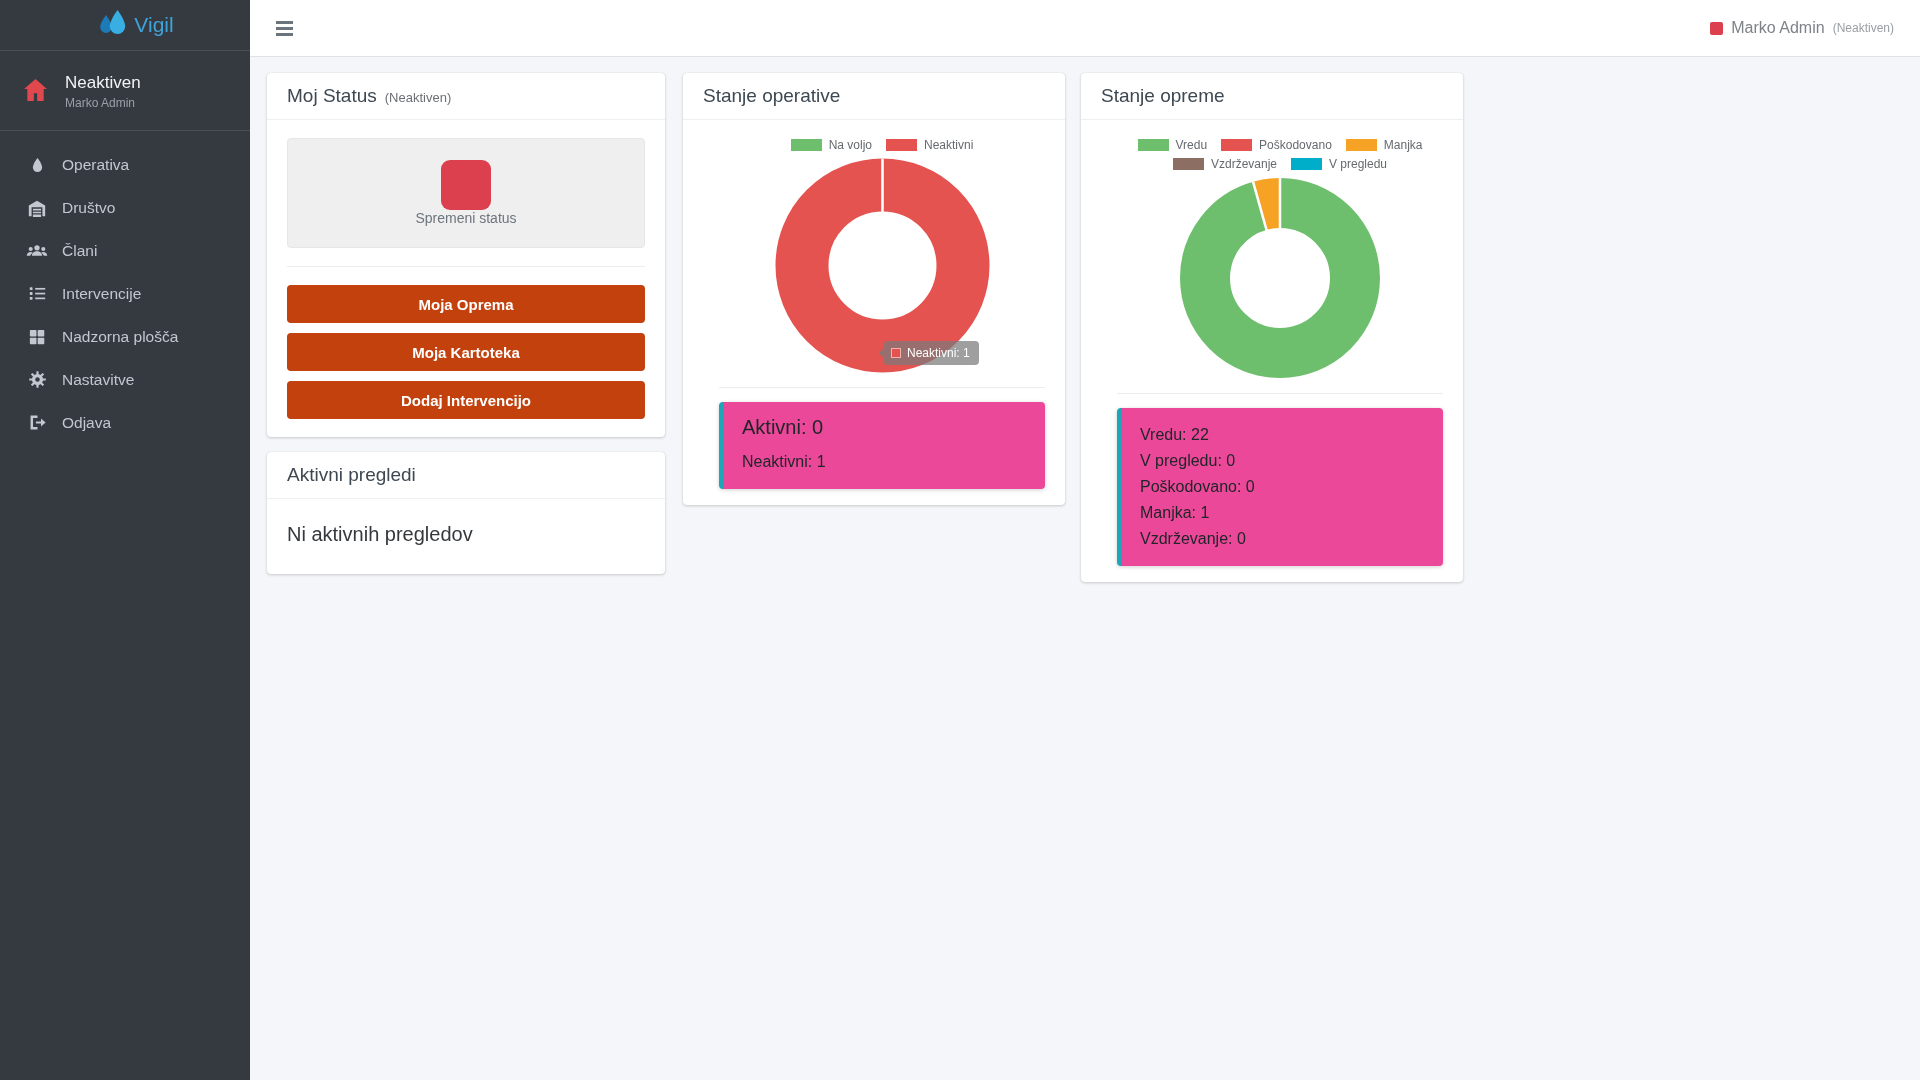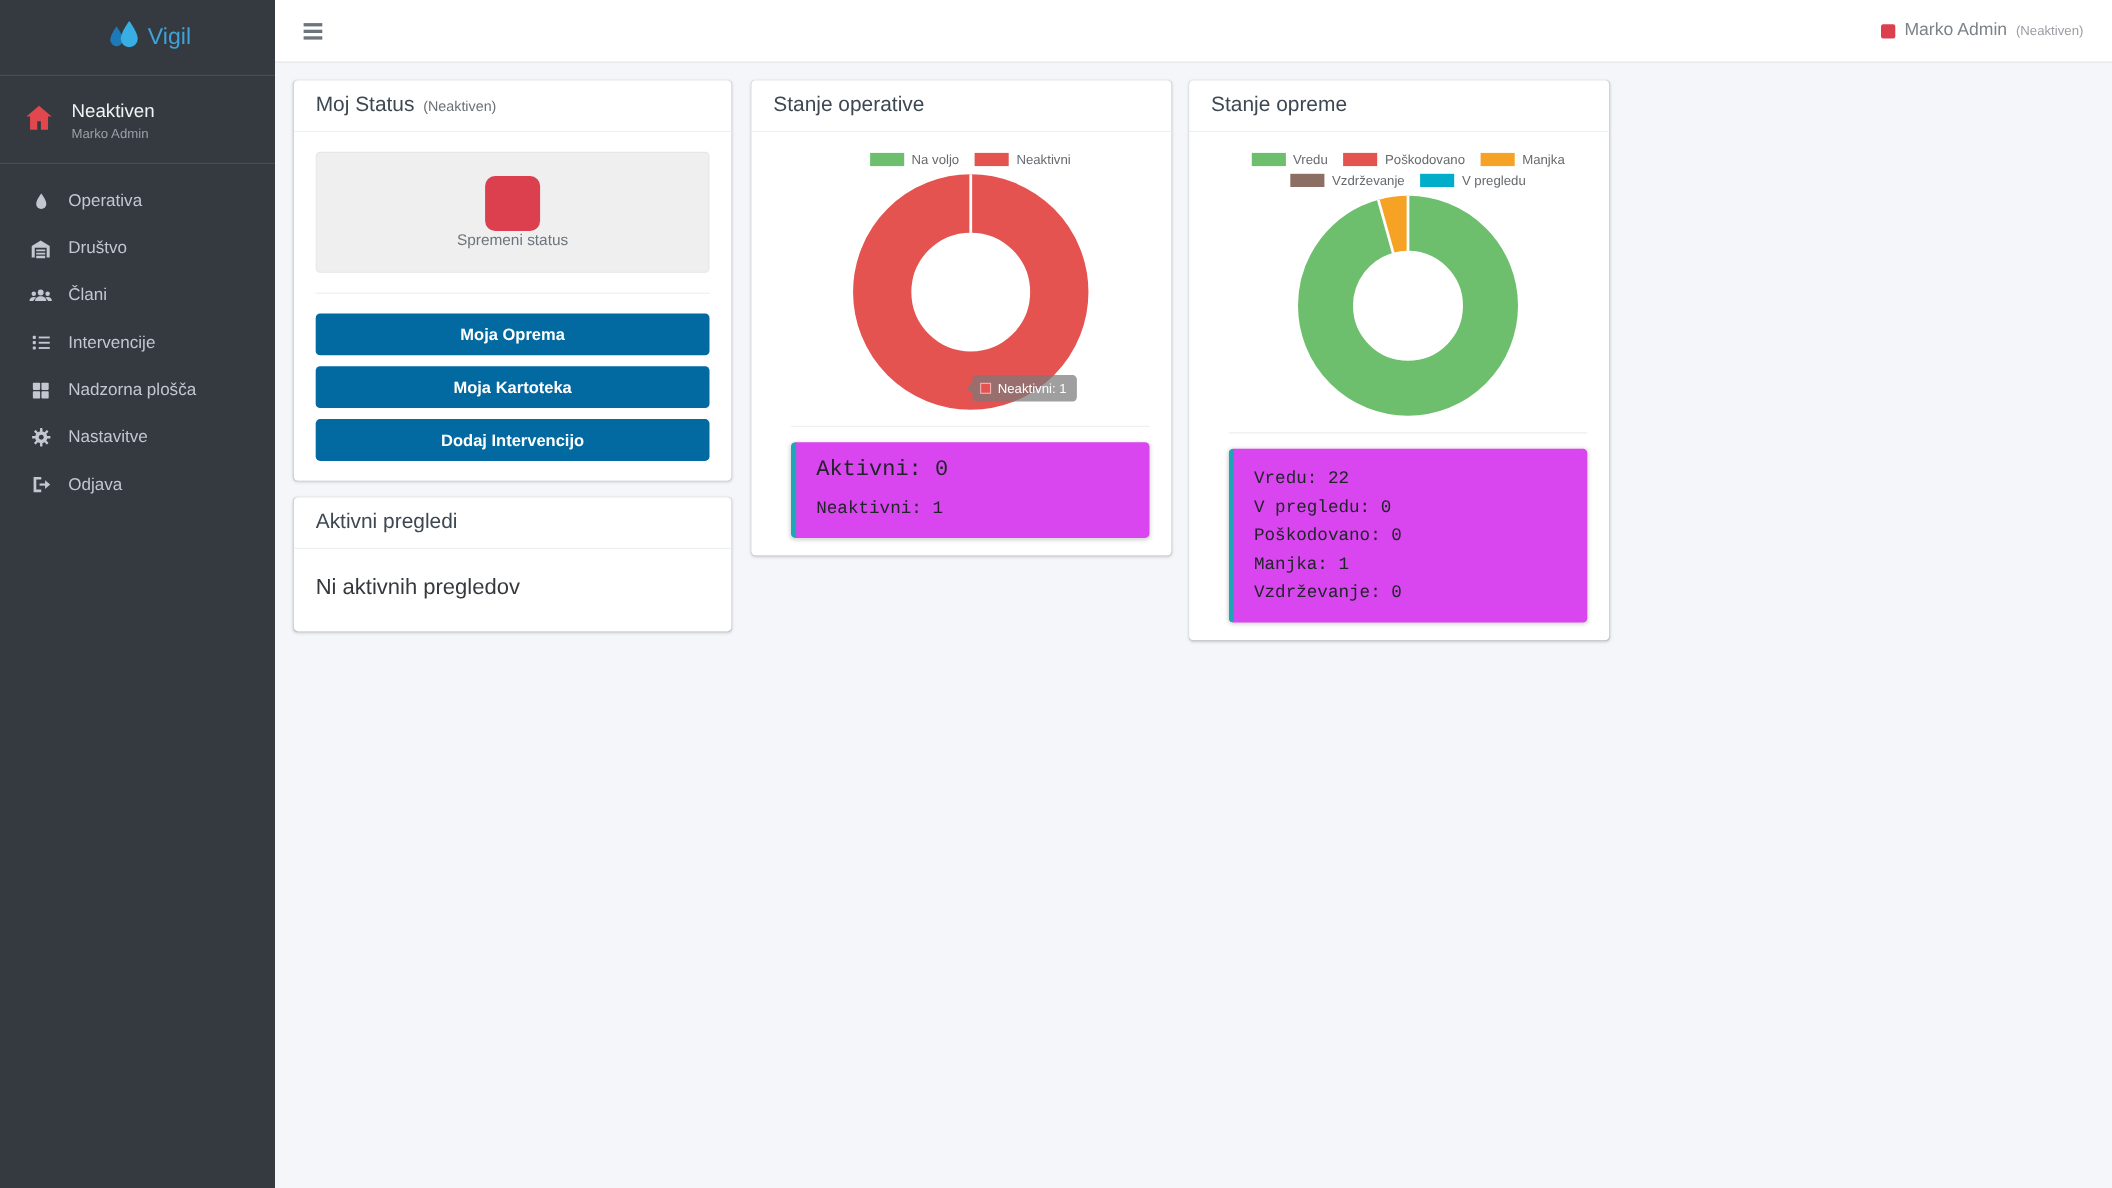--- a/index.html
+++ b/index.html
@@ -3,21 +3,21 @@
 <meta charset="utf-8">
 <style>
   * { margin:0; padding:0; box-sizing:border-box; }
   html,body { width:1920px; height:1080px; overflow:hidden; }
   body { font-family:"Liberation Sans","DejaVu Sans",sans-serif; background:#f4f6f9; color:#212529; }
 
   .app { display:flex; width:1920px; height:1080px; }
 
   
   .sidebar { width:250px; height:1080px; background:#343a40; flex:0 0 250px; }
-  .logo-area { height:69px; display:flex; align-items:center; justify-content:center; gap:4px;
+  .logo-area { height:51px; display:flex; align-items:center; justify-content:center; gap:4px;
                border-bottom:1px solid #4b5056; cursor:pointer;padding-left:20px; }
   .logo-text { font-size:21px; color:#3fa3da; font-weight:400; }
   .user-panel { display:flex; align-items:center; gap:16px; padding:22px 18px 20px 22px;
                 border-bottom:1px solid #4b5056; }
   .user-status { color:#f1f3f5; font-size:17px; margin-bottom:3px; }
   .user-name { color:#9aa0a7; font-size:12px; }
   .nav { list-style:none; padding:12px 0; }
   .nav-item { display:flex; align-items:center; gap:14px; height:43px; padding:0 16px 0 26px;
               color:#c2c7d0; font-size:15.5px; cursor:pointer; }
   .nav-icon { width:22px; display:flex; justify-content:center; align-items:center; }
@@ -45,21 +45,21 @@
   .col-2 { width:382px; margin-right:16px; }
   .col-3 { width:382px; }
 
   
   .status-box { background:#efefef; border:1px solid #e6e6e6; border-radius:4px; height:110px;
                 display:flex; flex-direction:column; align-items:center; justify-content:center; 
                 cursor:pointer; }
   .status-square { width:50px; height:50px; border-radius:9px; background:#dc3f4e; }
   .status-caption { font-size:14px; color:#6c757d; }
   hr.sep { border:none; border-top:1px solid #ebedef; margin:18px 0; }
-  .btn-teal { display:block; width:100%; height:38px; border:none; border-radius:4px; background:#0369a1;
+  .btn-teal { display:block; width:100%; height:38px; border:none; border-radius:4px; background:#c2410c;
               color:#fff; font-size:15px; font-weight:700; font-family:"Liberation Sans","DejaVu Sans",sans-serif;
               margin-bottom:10px; cursor:pointer; }
   .btn-teal:last-child { margin-bottom:0; }
 
   
   .card-gap { margin-top:15px; }
   .empty-text { font-size:20px; color:#35393d; padding:6px 0 10px 0; }
 
   
   .chart-card-body { padding:14px 20px 16px 36px; }
@@ -72,22 +72,22 @@
 
   .chart-tooltip { position:absolute; left:50%; margin-left:2px; top:183px;
                    background:rgba(122,122,122,0.72); border-radius:4px; padding:5px 9px 5px 7px;
                    display:flex; align-items:center; gap:6px; white-space:nowrap; }
   .chart-tooltip::before { content:""; position:absolute; left:-5px; top:50%; margin-top:-5px;
                    border-top:5px solid transparent; border-bottom:5px solid transparent;
                    border-right:5px solid rgba(122,122,122,0.85); }
   .tooltip-swatch { width:10px; height:10px; background:#e4534f; border:1px solid rgba(255,255,255,.55); }
   .tooltip-text { font-size:12px; color:#fff; }
 
-  .stat-box { background:#d946ef; border-left:5px solid #1da5b8; border-radius:4px;
-              box-shadow:0 1px 4px rgba(0,0,0,.18); padding:14px 18px; margin-top:2px;font-family:Liberation Mono, monospace; }
+  .stat-box { background:#ec4899; border-left:5px solid #1da5b8; border-radius:4px;
+              box-shadow:0 1px 4px rgba(0,0,0,.18); padding:14px 18px; margin-top:2px; }
   .stat-line-lg { font-size:20px; color:#212529; margin-bottom:10px; }
   .stat-line { font-size:16px; color:#212529; line-height:26px; }
 
   svg.donut { display:block; }
 </style>
 </head>
 <body>
 
 <div class="app">
 

